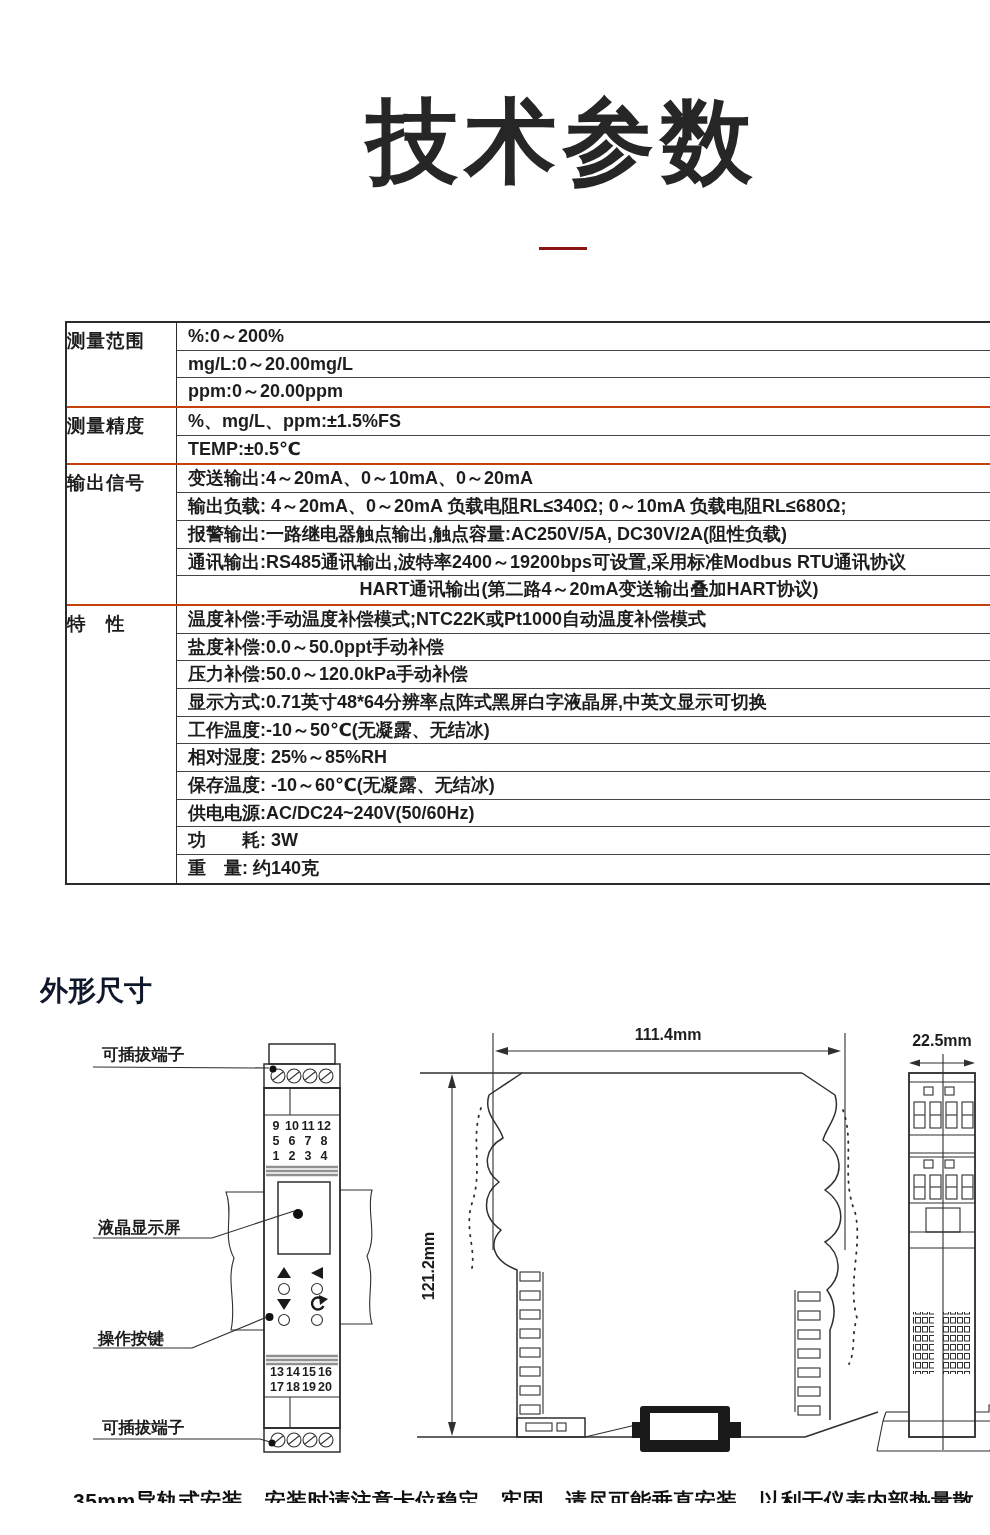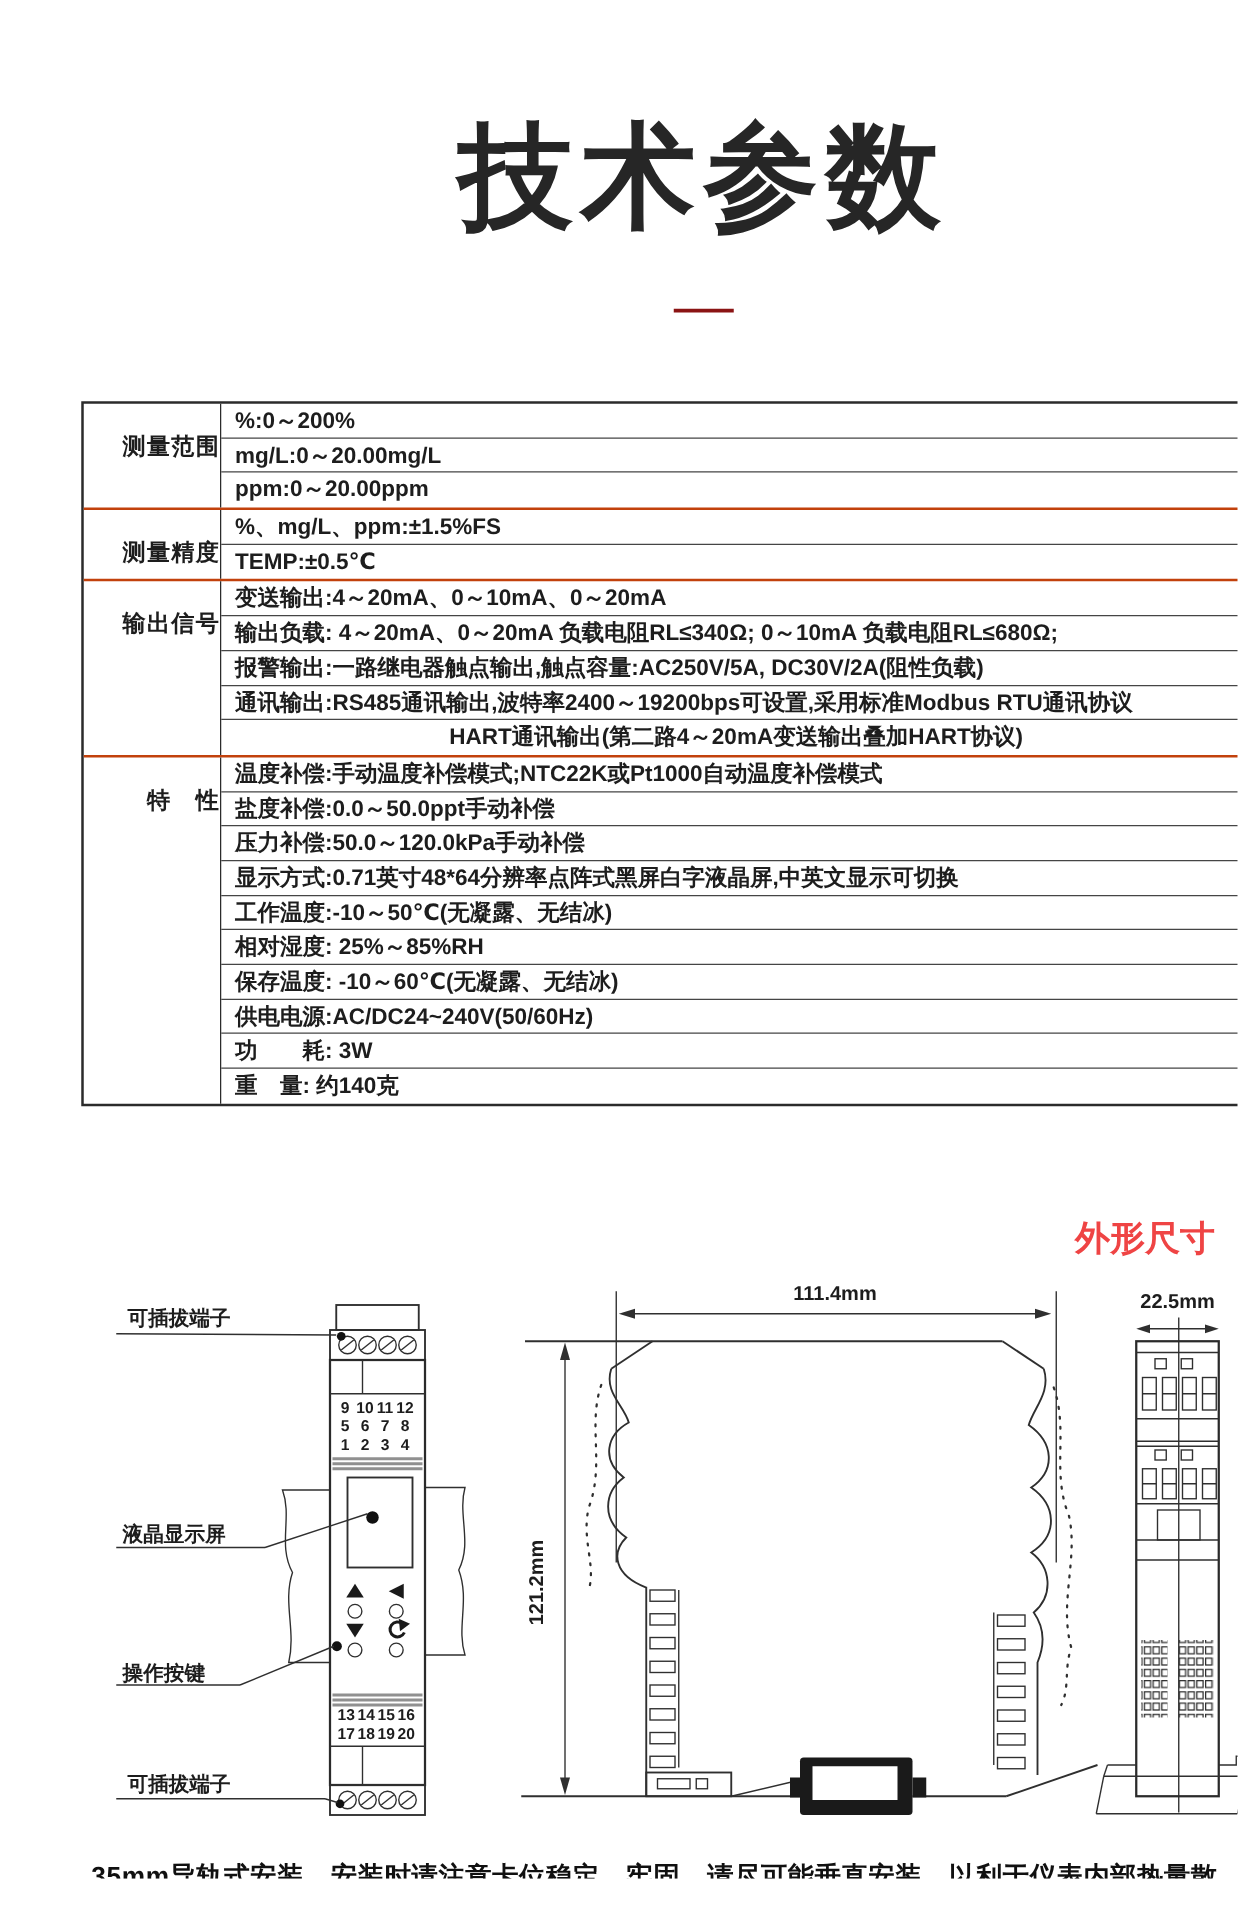--- a/index.html
+++ b/index.html
@@ -7,29 +7,29 @@
         font-family:"Liberation Sans","DejaVu Sans",sans-serif;color:#1d1d1d;margin-left:40px;}
 
   .title{position:absolute;top:80px;left:55px;width:935px;text-align:center;
          font-size:92px;font-weight:bold;letter-spacing:6px;color:#262626;}
   .title-underline{position:absolute;left:499px;top:247px;width:48px;height:3px;background:#8b1414;}
 
   .spec-table{position:absolute;left:25px;top:321px;width:938px;border:2px solid #2b2b2b;box-sizing:border-box;}
   .tgroup{display:flex;border-top:2px solid #c2410c;}
   .tgroup:first-child{border-top:none;}
   .tlabel{flex:0 0 110px;border-right:1.5px solid #2b2b2b;font-size:18.5px;font-weight:bold;
-          text-align:right;padding-top:20px;line-height:27.7px;box-sizing:border-box;letter-spacing:1px;}
+          text-align:left;padding-top:4px;line-height:27.7px;box-sizing:border-box;letter-spacing:1px;}
   .trows{flex:1;min-width:0;}
   .trow{height:27.7px;line-height:27px;border-bottom:1px solid #454545;font-size:18px;font-weight:bold;
         padding-left:11px;white-space:nowrap;overflow:hidden;box-sizing:border-box;}
   .trows .trow:last-child{border-bottom:none;}
   .trow.center{text-align:center;padding-left:0;}
 
-  .dims-heading{position:absolute;top:972px;left:0;width:932px;text-align:right;
-                font-size:28px;font-weight:bold;color:#ef4444;}
+  .dims-heading{position:absolute;top:972px;left:0;width:932px;text-align:left;
+                font-size:28px;font-weight:bold;color:#0f172a;}
 
   .diagram{position:absolute;left:0;top:1020px;width:990px;height:470px;}
 
   .footer-note{position:absolute;left:33px;top:1487px;width:935px;font-size:21px;font-weight:bold;
                color:#101010;letter-spacing:0.5px;}
 
   
   .ln{stroke:#2f2f2f;fill:none;stroke-width:1.5;}
   .thin{stroke:#2f2f2f;fill:none;stroke-width:1.1;}
   .thick{stroke:#2a2a2a;fill:none;stroke-width:1.8;}

